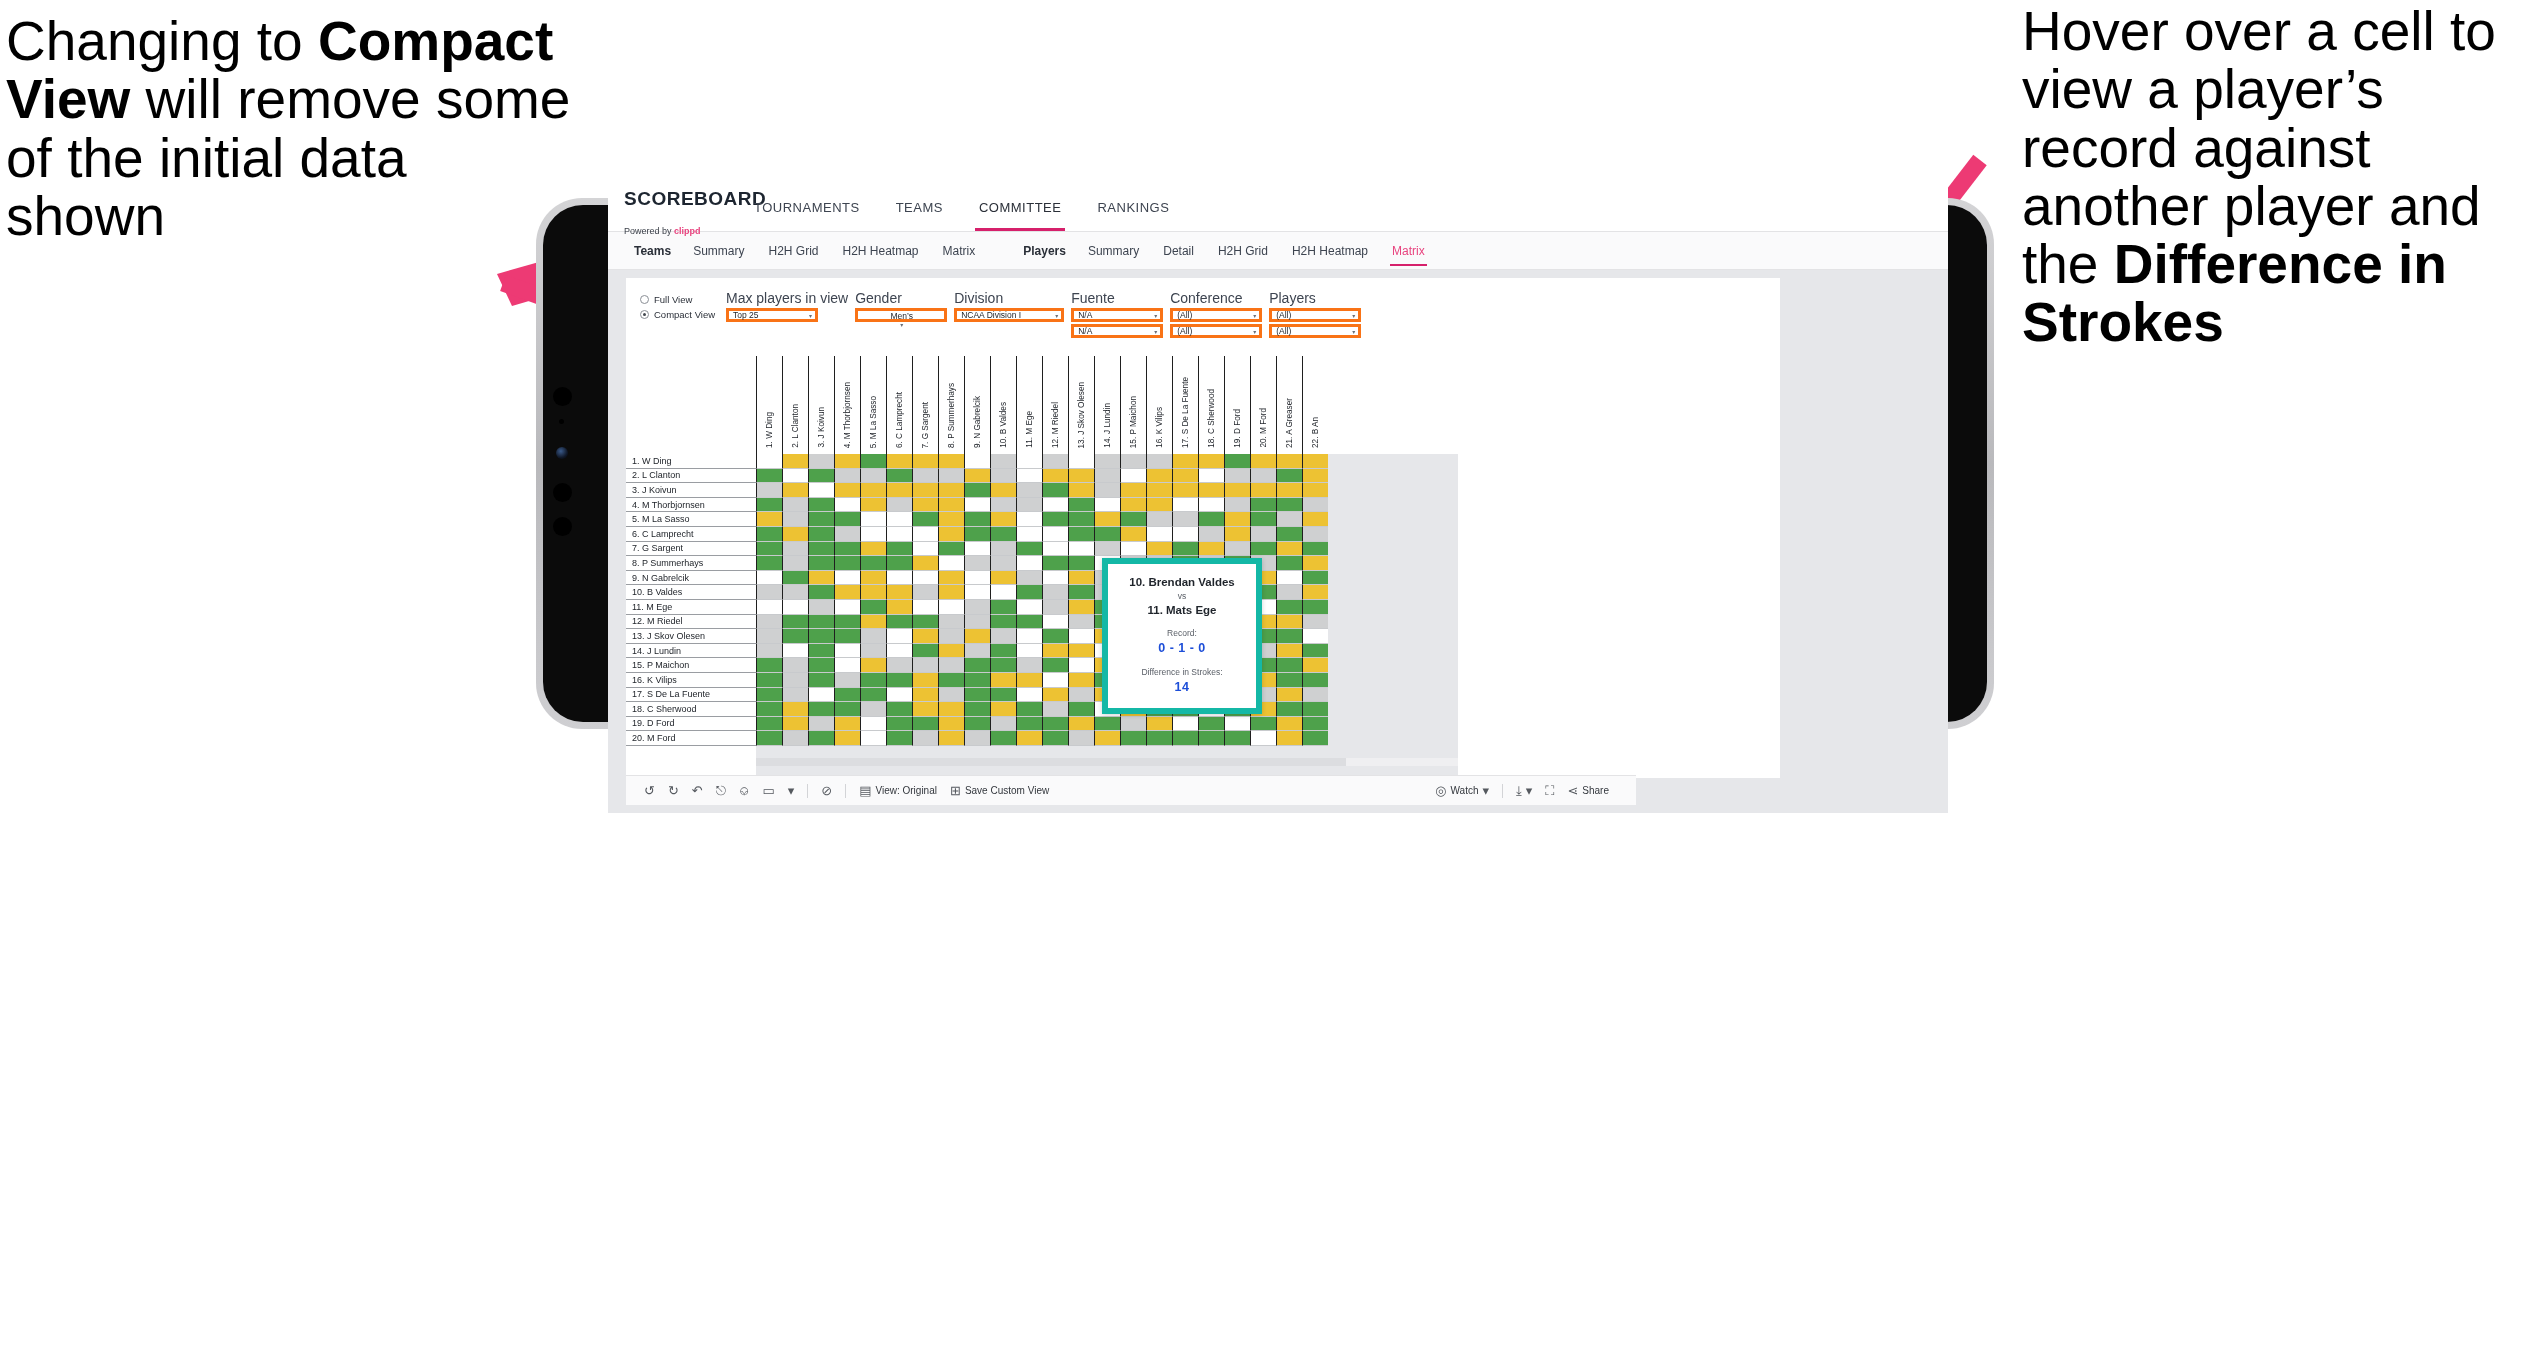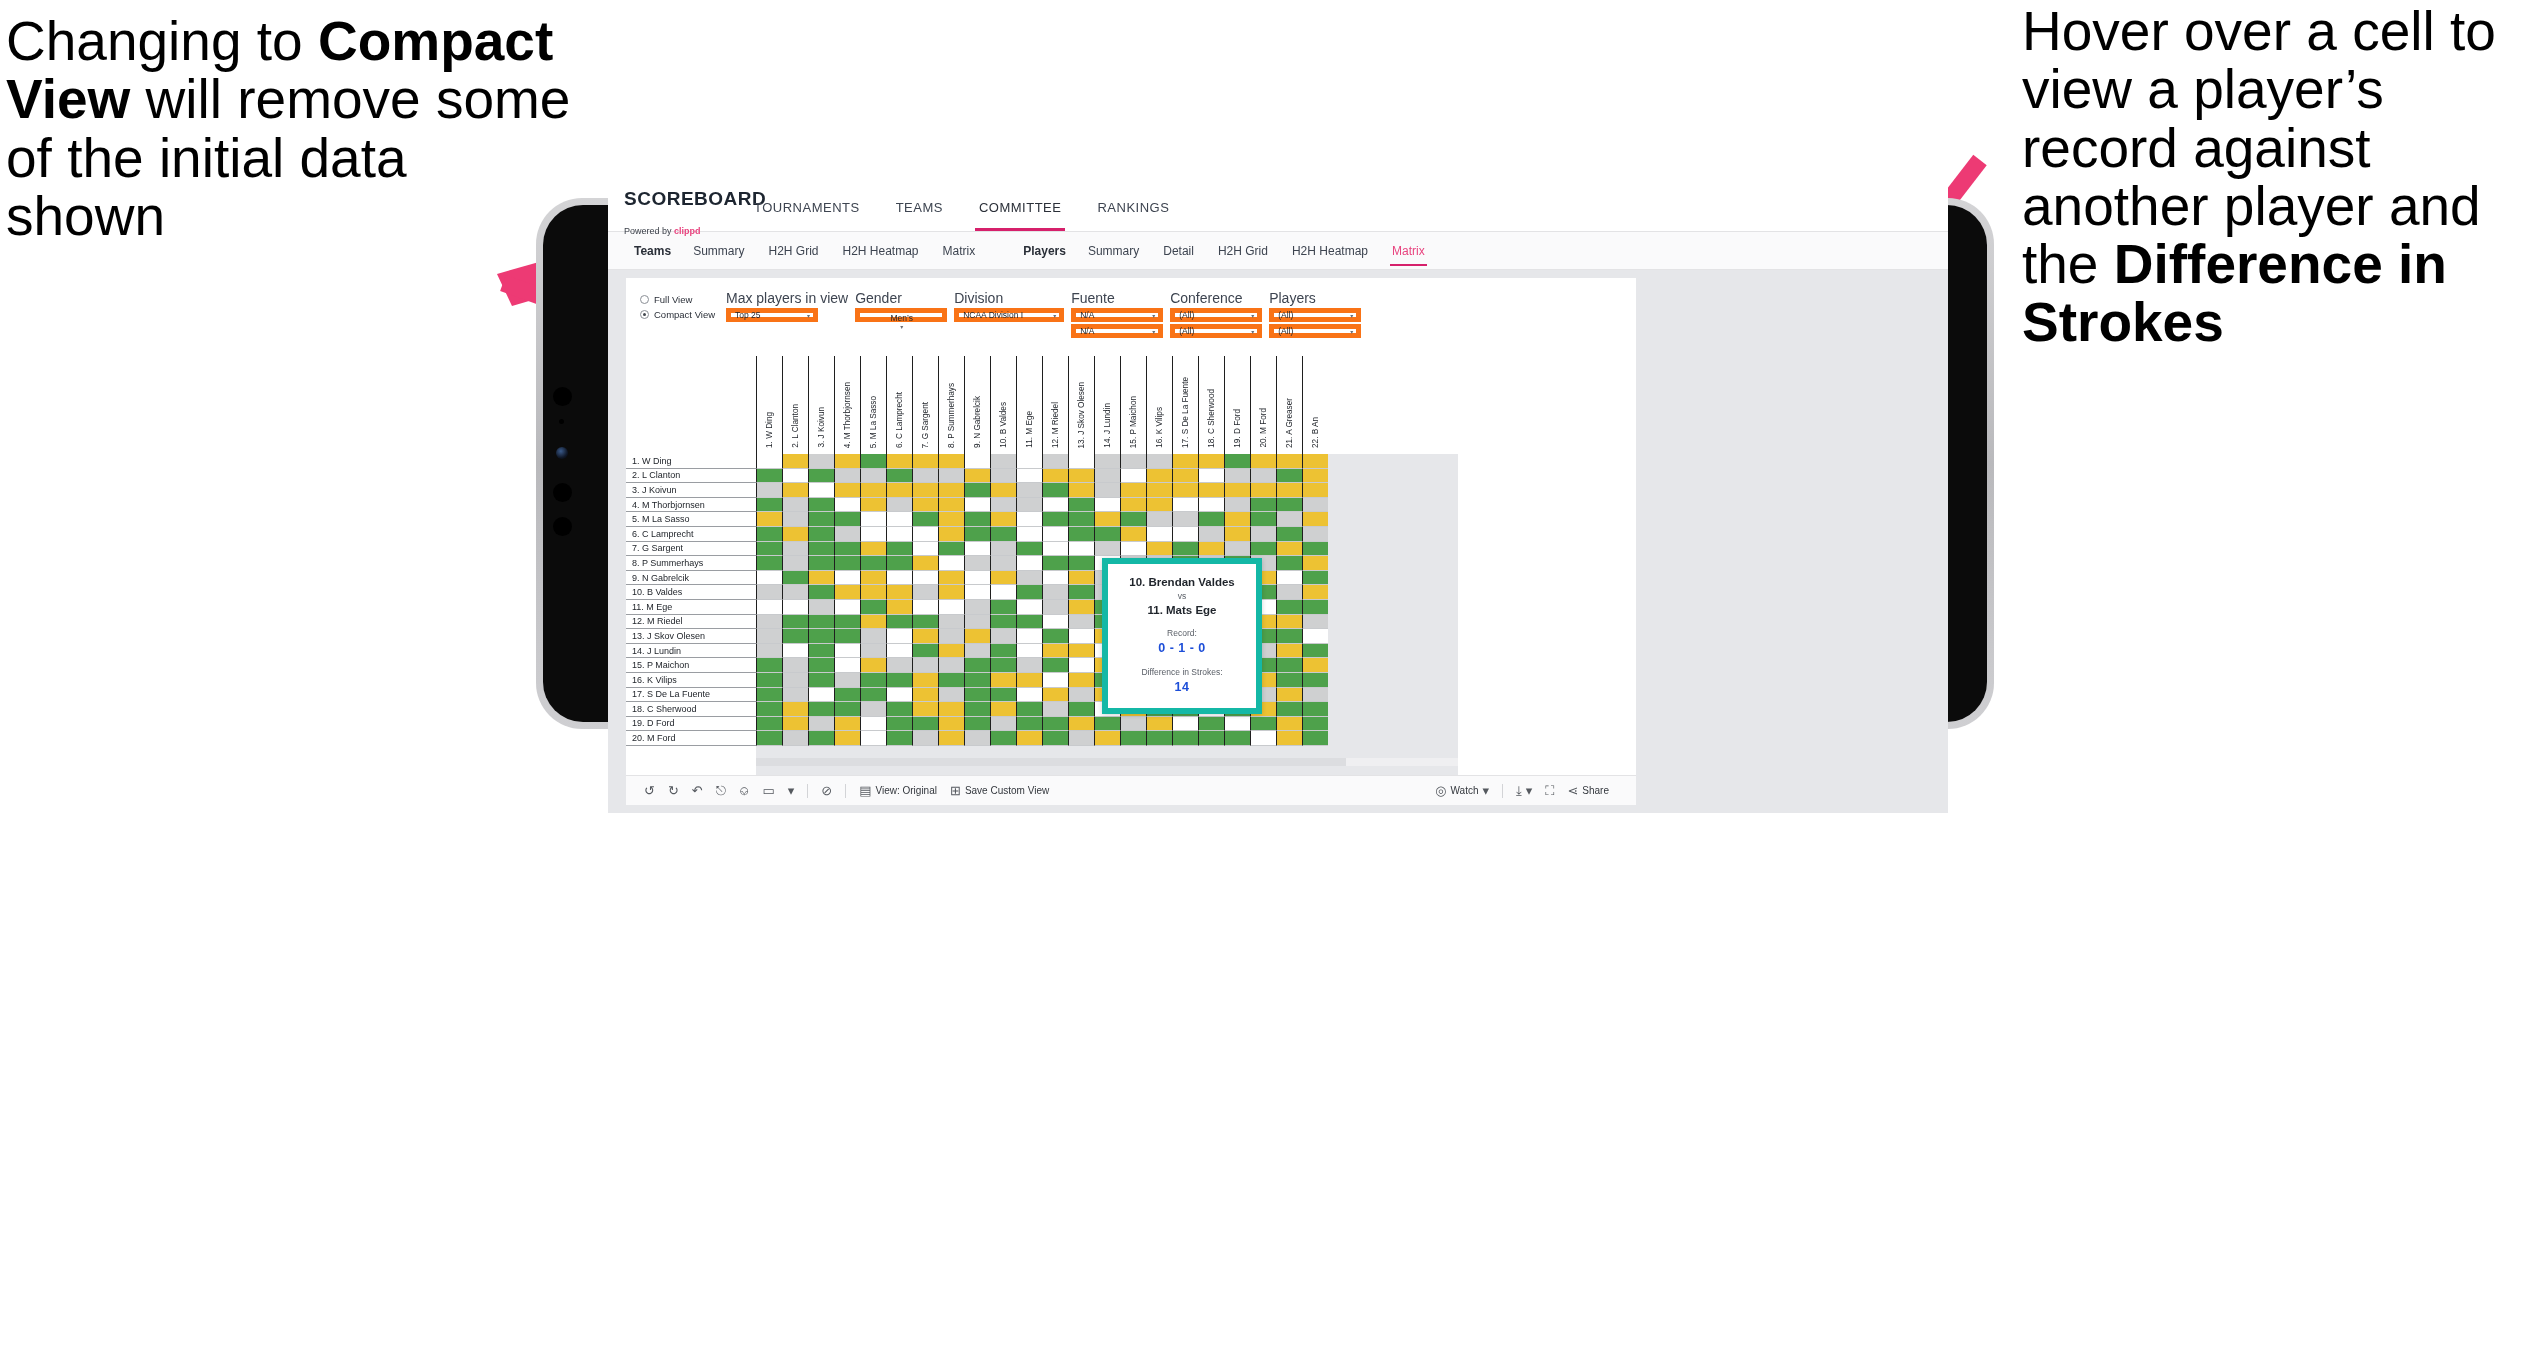--- a/index.html
+++ b/index.html
@@ -98,41 +98,41 @@
   .subgroup .tab.active:after {
     content:""; position:absolute; left:10px; right:10px; bottom:4px;
     height:2px; background:#d6206b;
   }
   .subgap { width:26px; }
 
   
   .viz-wrap { position:absolute; left:0; top:86px; right:0; bottom:0; background:#e6e7ea; }
   .viz {
     position:absolute; left:18px; top:8px;
-    width:1010px; height:500px;
+    width:1154px; height:500px;
     background:#fff;
   }
 
   .filters { display:flex; padding:12px 0 0 14px; gap:0; align-items:flex-start; }
   .radios { width:86px; padding-top:4px; }
   .radio-row { display:flex; align-items:center; gap:5px; margin-bottom:4px; cursor:pointer; }
   .radio {
     width:9px; height:9px; border-radius:50%;
     border:1px solid #8b8f96; background:#fff; position:relative; flex:none;
   }
   .radio.on:after {
     content:""; position:absolute; left:2px; top:2px;
     width:3px; height:3px; border-radius:50%; background:#44484f;
   }
   .radio-row span { font-size:9.5px; color:#2a2f38; white-space:nowrap; }
 
   .fld { margin-right:7px; }
   .fld .cap { font-size:14px; color:#3d4450; margin-bottom:2px; }
   .sel {
-    height:14px; border:5px solid #f97316; background:#fff;
+    height:14px; border:3px solid #f97316; background:#fff;
     display:flex; align-items:center; justify-content:space-between;
     padding:0 3px 0 4px; font-size:8.5px; color:#22262c;
     margin-bottom:2px; cursor:pointer;
   }
   .sel .car { font-size:6px; color:#6a6f77; }
   .w-max  { width:92px; }
   .w-gen  { width:92px;flex-direction:column; }
   .w-div  { width:110px; }
   .w-reg  { width:92px; }
   .w-conf { width:92px; }

